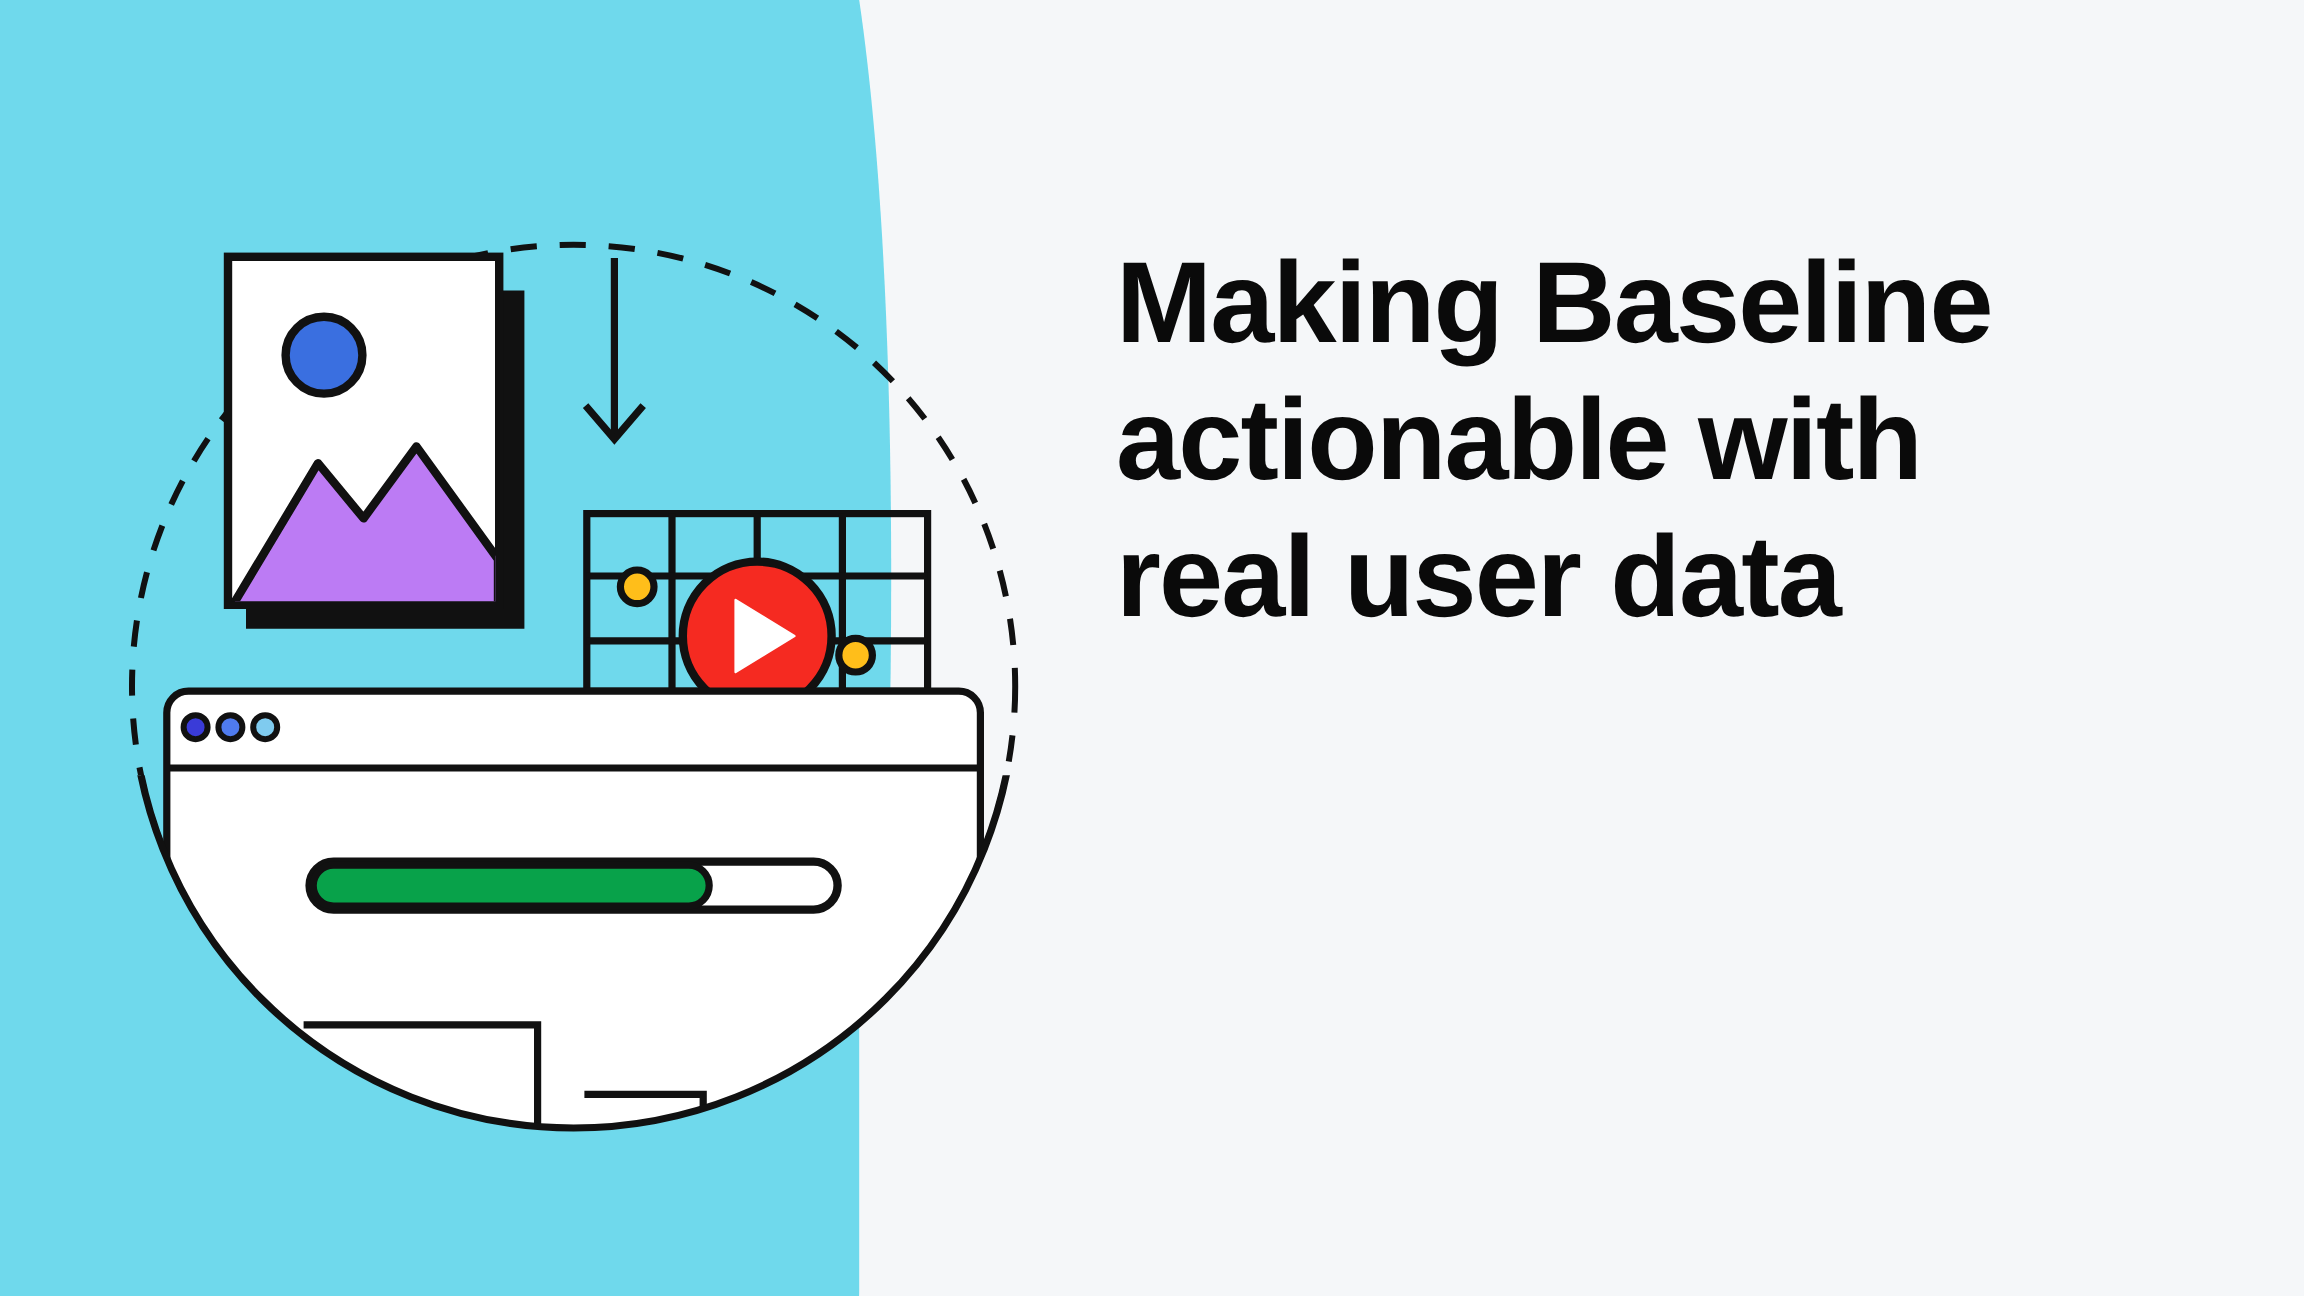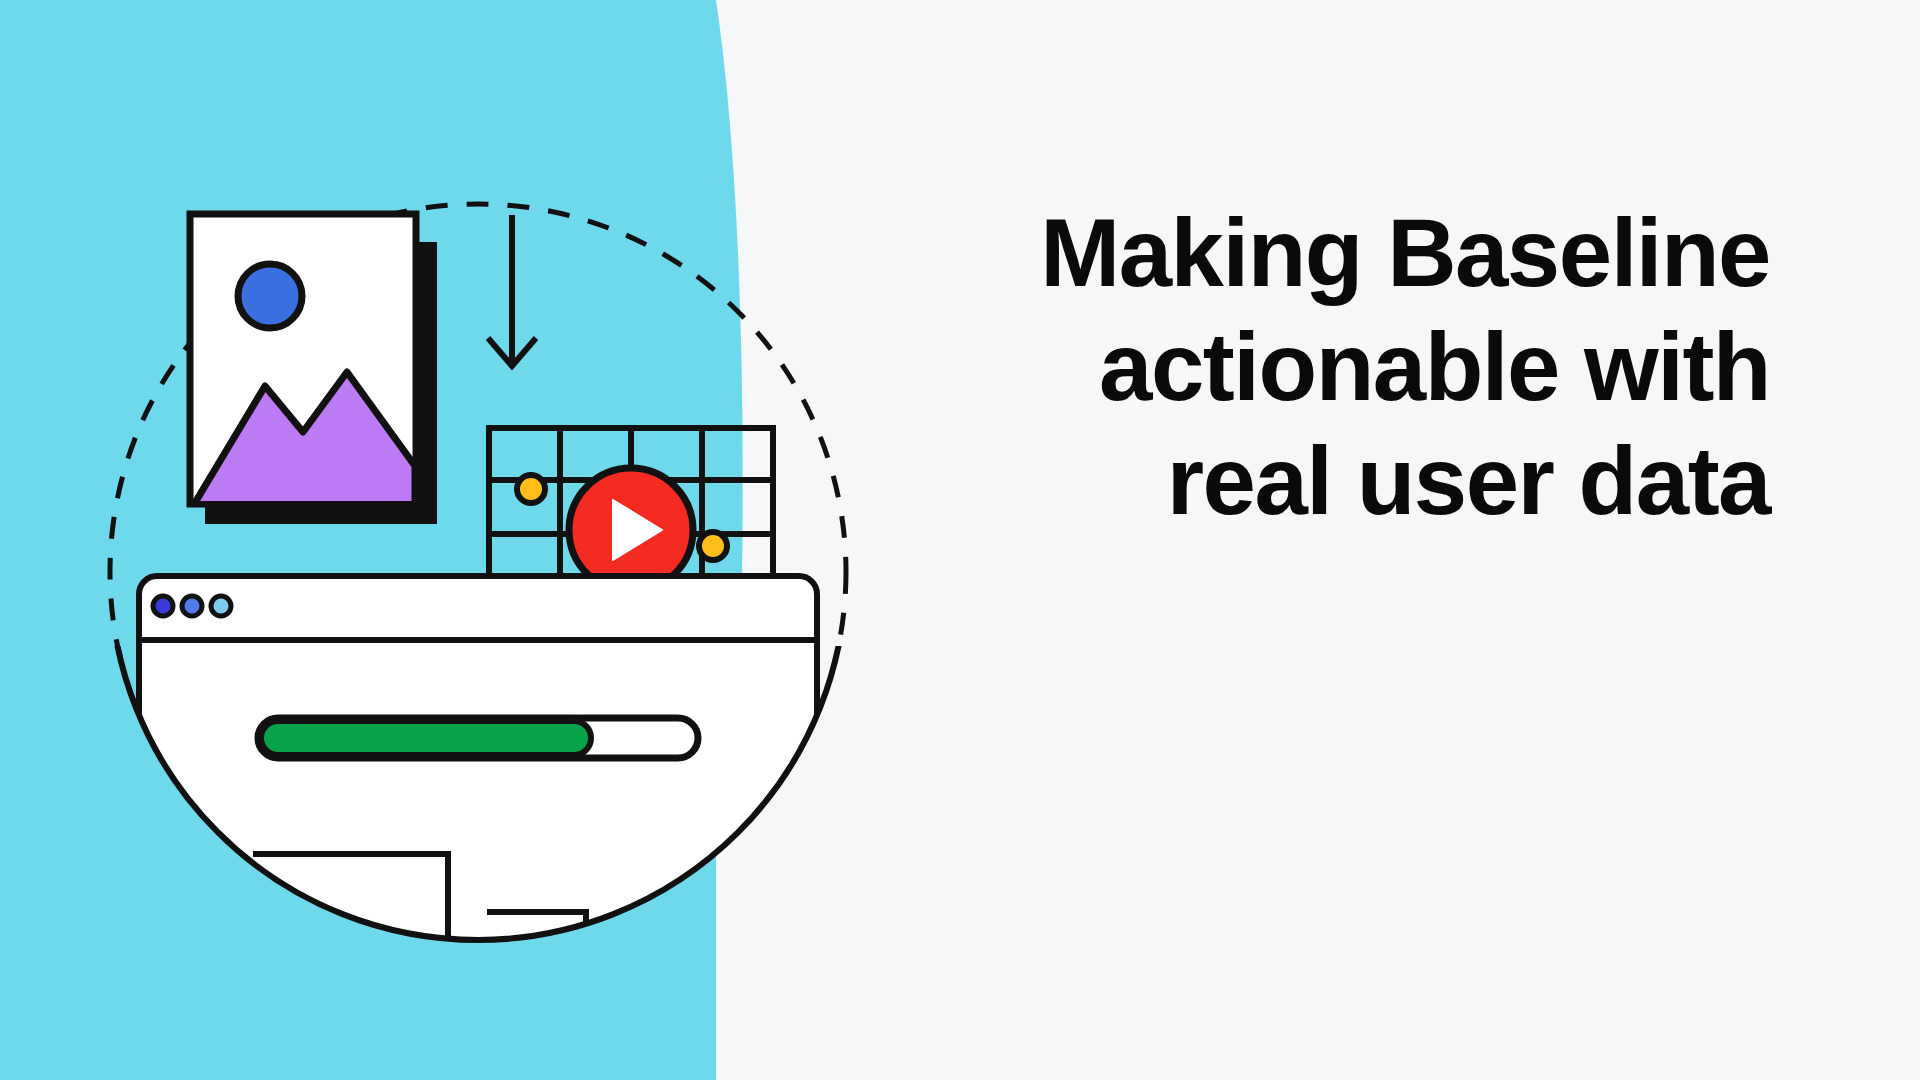--- a/index.html
+++ b/index.html
@@ -7,21 +7,20 @@
     width:1920px; height:1080px;
     overflow:hidden;
     background:#F5F7F9;
     font-family:"Liberation Sans", sans-serif;
   }
   #root {
     position:relative;
     width:1920px; height:1080px;
     background:#a21caf;
     overflow:hidden;
-    text-align:right;
   }
   .bg-shape {
     position:absolute;
     top:0; left:0;
     width:1920px; height:1080px;
   }
   .illus {
     position:absolute;
     top:0; left:0;
     width:1920px; height:1080px;

